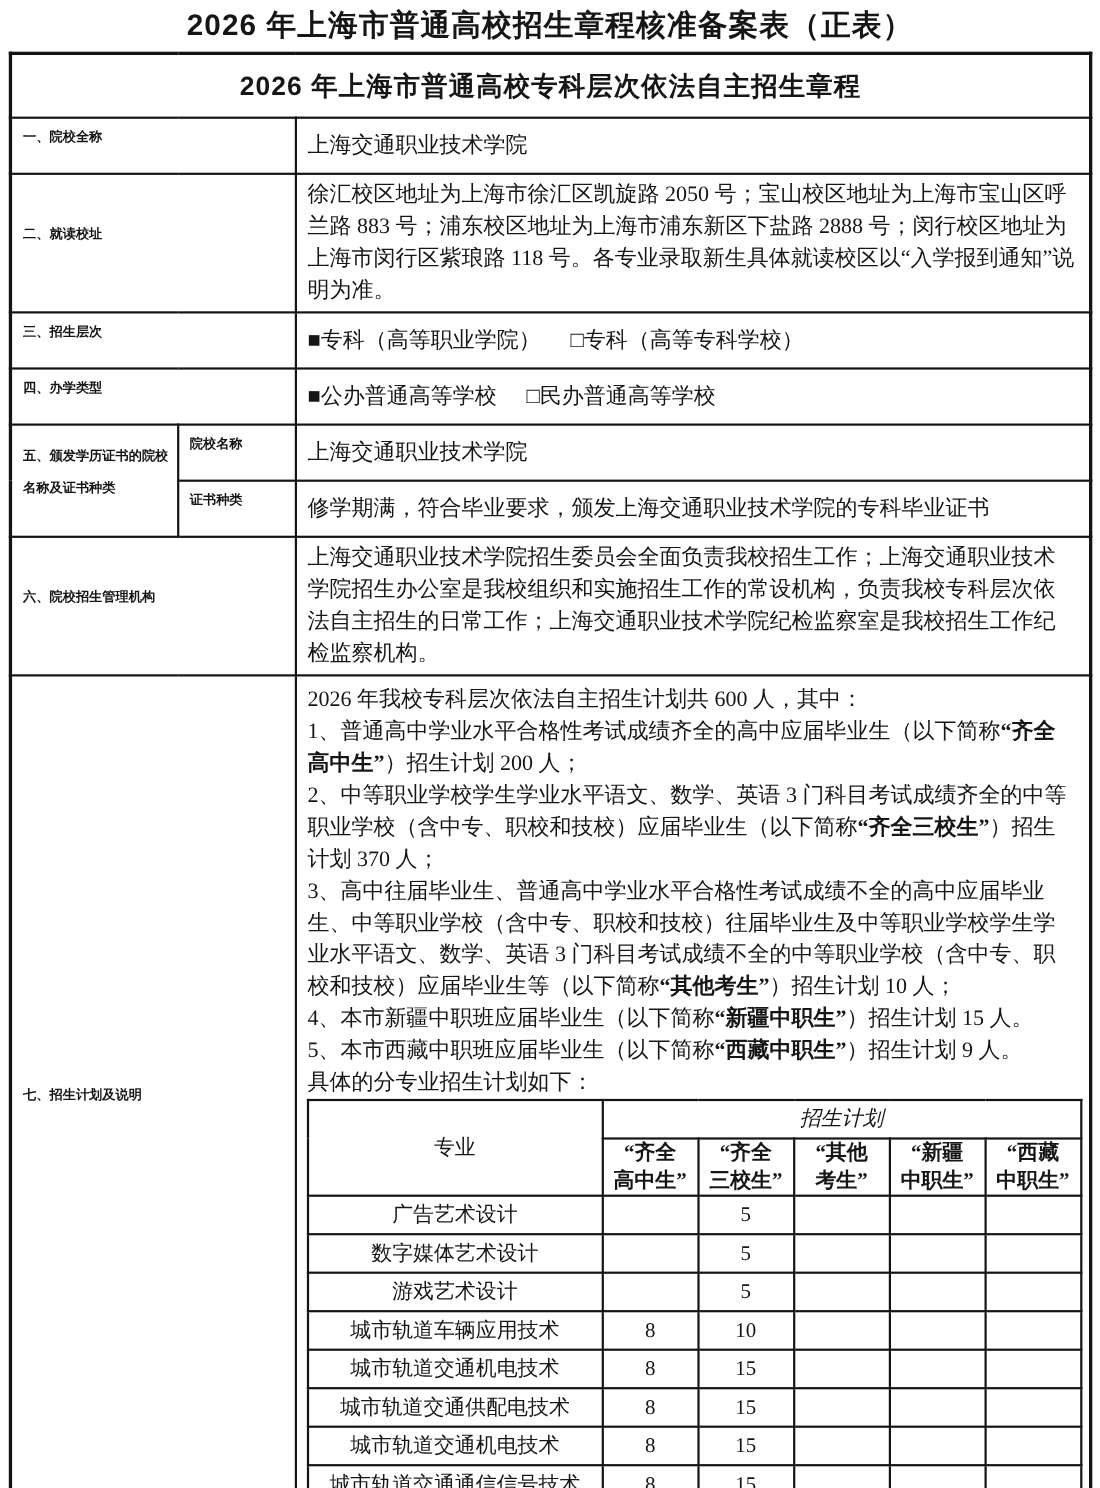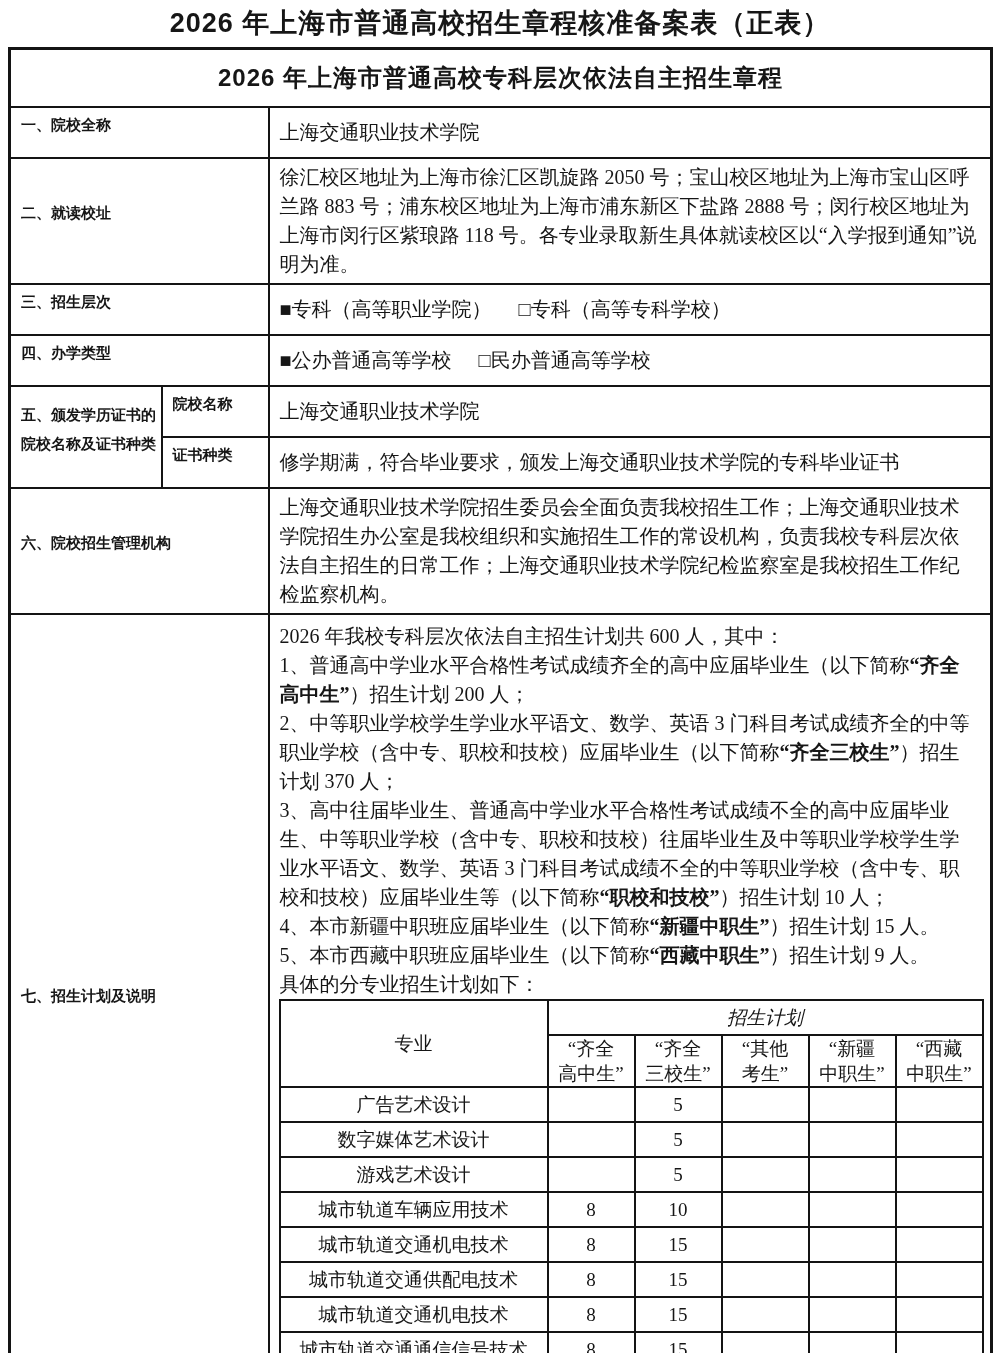--- a/index.html
+++ b/index.html
@@ -20,39 +20,39 @@
     border-collapse:collapse;table-layout:fixed;
     border:3px solid #141414;
   }
   table.main td{border:2px solid #141414;vertical-align:middle;overflow:hidden;}
   .title-cell{
     text-align:center;font-family:"Liberation Sans", sans-serif;
     font-weight:700;font-size:24px;letter-spacing:1px;
   }
   .lbl{
     font-family:"Liberation Sans", sans-serif;font-weight:700;
-    font-size:15px;line-height:29px;padding:2px 4px 18px 10px;
+    font-size:12px;line-height:29px;padding:2px 4px 18px 10px;
   }
   .val{font-size:20px;line-height:29px;padding:4px 11px 4px 10px;}
   .opt{white-space:nowrap;text-align:right;}
   .opt + .opt{margin-left:27px;}
   .h-title{height:58px}.h-r1{height:46px}.h-r2{height:117px}.h-r3{height:49px}
   .h-r4{height:46px}.h-r5a{height:40px}.h-r5b{height:47px}.h-r6{height:118px}
   .plan-cell{padding:0;vertical-align:top;}
   .plan-wrap{height:778px;overflow:hidden;}
   .plan-paras{padding:7px 11px 0 10px;font-size:20px;line-height:29px;}
   .para b{font-weight:700;}
   table.plan{
     border-collapse:collapse;table-layout:fixed;
     margin-left:9px;width:703px;
   }
   table.plan td{border:2px solid #141414;text-align:center;vertical-align:middle;padding:0;}
   .major-head{font-size:20px;margin-left:16px;}
   .group-head{font-size:20px;height:36px;font-style:italic;}
-  .plan-colhead{font-weight:400;font-size:18px;line-height:24px;height:58px;}
+  .plan-colhead{font-weight:700;font-size:18px;line-height:24px;height:58px;}
   .plan-colhead div{line-height:25px;}
   table.plan tbody td{height:33px;font-size:19px;}
   td.major{font-size:19px;}
 </style>
 </head>
 <body>
 
 <div class="page-title">2026 年上海市普通高校招生章程核准备案表（正表）</div>
 
 <table class="main">
@@ -108,21 +108,21 @@
   </tr>
 
   <tr>
     <td colspan="2" class="lbl">七、招生计划及说明</td>
     <td class="val plan-cell">
       <div class="plan-wrap">
         <div class="plan-paras" id="plan-paras">
               <div class="para"><span>2026 年我校专科层次依法自主招生计划共 600 人，其中：</span></div>
               <div class="para"><span>1、普通高中学业水平合格性考试成绩齐全的高中应届毕业生（以下简称</span><b>“齐全高中生”</b><span>）招生计划 200 人；</span></div>
               <div class="para"><span>2、中等职业学校学生学业水平语文、数学、英语 3 门科目考试成绩齐全的中等职业学校（含中专、职校和技校）应届毕业生（以下简称</span><b>“齐全三校生”</b><span>）招生计划 370 人；</span></div>
-              <div class="para"><span>3、高中往届毕业生、普通高中学业水平合格性考试成绩不全的高中应届毕业生、中等职业学校（含中专、职校和技校）往届毕业生及中等职业学校学生学业水平语文、数学、英语 3 门科目考试成绩不全的中等职业学校（含中专、职校和技校）应届毕业生等（以下简称</span><b>“职校和技校”</b><span>）招生计划 10 人；</span></div>
+              <div class="para"><span>3、高中往届毕业生、普通高中学业水平合格性考试成绩不全的高中应届毕业生、中等职业学校（含中专、职校和技校）往届毕业生及中等职业学校学生学业水平语文、数学、英语 3 门科目考试成绩不全的中等职业学校（含中专、职校和技校）应届毕业生等（以下简称</span><b>“其他考生”</b><span>）招生计划 10 人；</span></div>
               <div class="para"><span>4、本市新疆中职班应届毕业生（以下简称</span><b>“新疆中职生”</b><span>）招生计划 15 人。</span></div>
               <div class="para"><span>5、本市西藏中职班应届毕业生（以下简称</span><b>“西藏中职生”</b><span>）招生计划 9 人。</span></div>
               <div class="para"><span>具体的分专业招生计划如下：</span></div>
             </div>
         <table class="plan">
           <colgroup>
                 <col style="width:268px">
                 <col style="width:87px">
                 <col style="width:87px">
                 <col style="width:87px">

